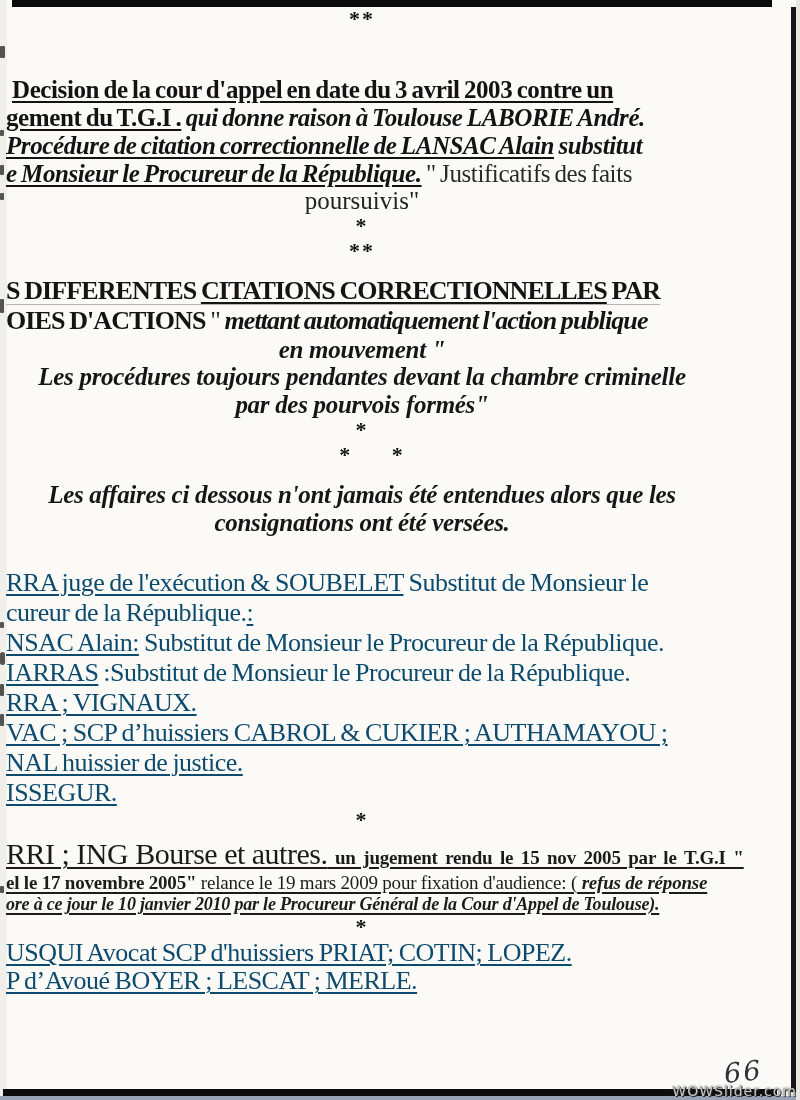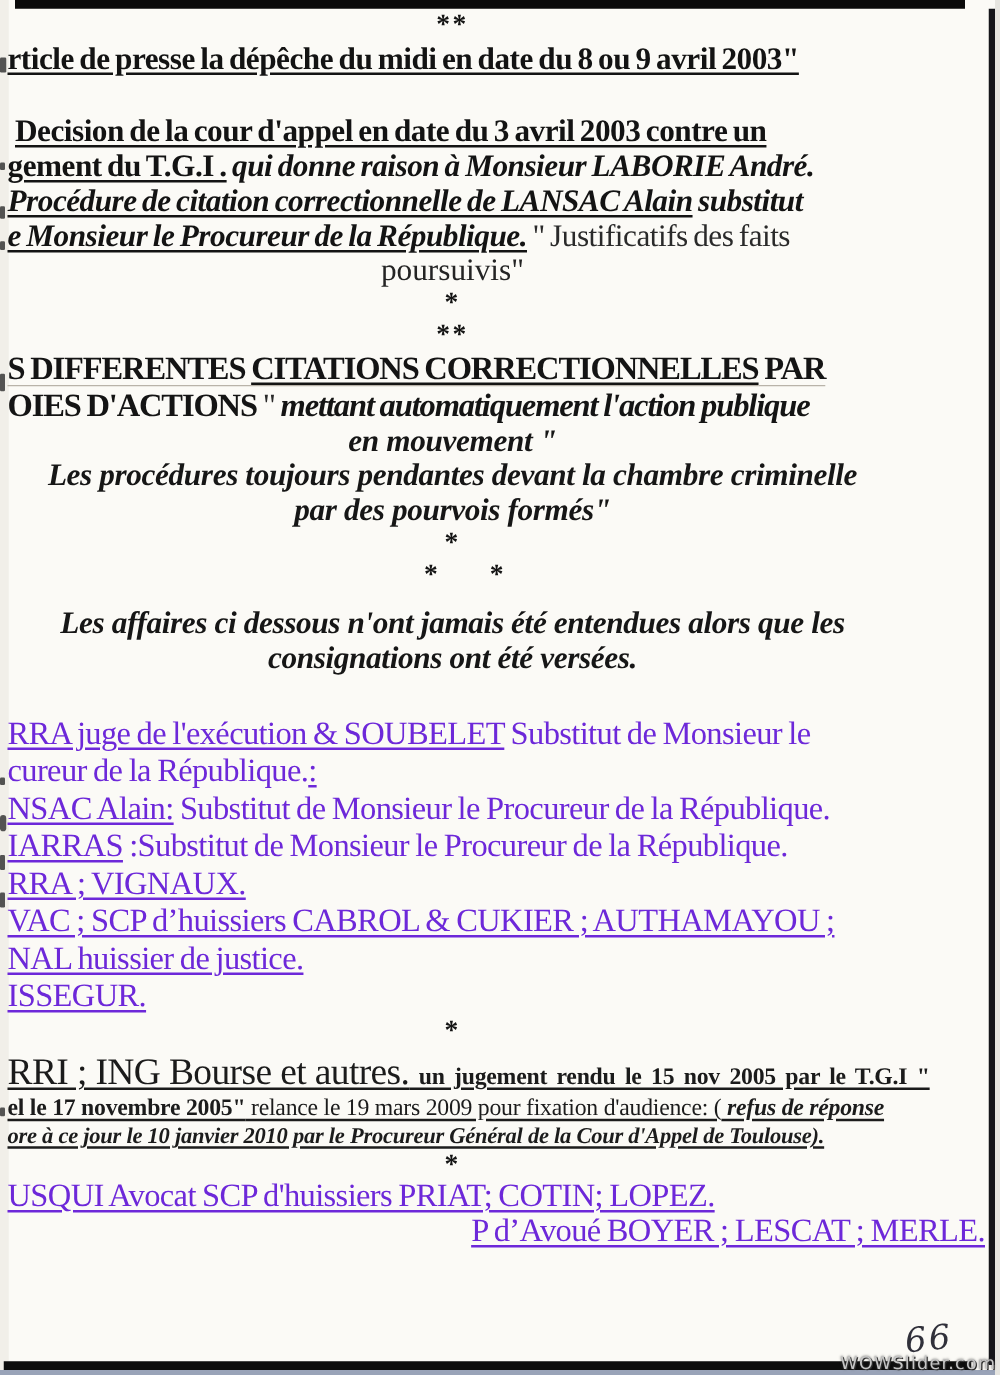--- a/index.html
+++ b/index.html
@@ -20,34 +20,34 @@
   .content{position:absolute;left:6px;top:6px;width:782px;}
   .line{white-space:nowrap;}
   .c{width:712px;text-align:center;}
 
   .star{font-size:22px;font-weight:bold;line-height:24px;letter-spacing:2px;color:#141414;}
   .star2{line-height:26px;}
   .star-wide{letter-spacing:18px;padding-left:18px;line-height:27px;}
 
   .big{font-size:25px;font-weight:bold;line-height:28px;letter-spacing:-0.4px;word-spacing:-1.5px;color:#131313;}
   .l-article{line-height:32px;}
-  .l-decision{margin-top:28px;padding-left:6px;}
+  .l-decision{margin-top:44px;padding-left:6px;}
   .reg{font-weight:normal;color:#2a2a2a;}
   .i{font-style:italic;}
   .pours{font-size:25px;line-height:26px;color:#242424;}
 
   .med{font-size:26px;font-weight:bold;line-height:30px;letter-spacing:-0.9px;word-spacing:-1px;color:#141414;margin-top:0;}
-  .l-differentes{}
+  .l-differentes{margin-top:12px;}
   .itpar{font-size:25px;font-weight:bold;font-style:italic;letter-spacing:-0.3px;color:#161616;}
   .lh27{line-height:27px;}
   .lh28{line-height:28px;}
   .lh29{line-height:29px;}
   .l-affaires{margin-top:12px;}
 
-  .list{font-size:26px;line-height:30px;letter-spacing:-0.5px;word-spacing:-1px;color:#6d28d9;}
+  .list{font-size:26px;line-height:30px;letter-spacing:-0.5px;word-spacing:-1px;color:#0c4a6e;}
   .l-rra{margin-top:32px;}
 
   .u{text-decoration:underline;text-underline-offset:3px;text-decoration-thickness:2px;}
   .ul-thin{text-decoration:underline;text-underline-offset:3px;text-decoration-thickness:1.5px;}
   .faint-ul{text-decoration:underline;text-decoration-color:#b9b3a9;text-underline-offset:5px;text-decoration-thickness:1px;}
 
   .l-rri{margin-top:8px;line-height:27px;}
   .rri-a{font-size:30px;letter-spacing:-0.5px;}
   .rri-b{font-size:19px;font-weight:bold;word-spacing:3px;letter-spacing:-0.2px;}
   .sm{font-size:19px;line-height:22px;letter-spacing:-0.2px;color:#1c1c1c;}
@@ -83,25 +83,24 @@
   <div class="frag" style="top:622px;height:6px;width:4px;"></div>
   <div class="frag" style="top:652px;height:13px;border-radius:3px;"></div>
   <div class="frag" style="top:684px;height:12px;width:4px;"></div>
   <div class="frag" style="top:714px;height:12px;width:4px;"></div>
   <div class="frag" style="top:886px;height:7px;width:4px;"></div>
 
   <div class="content">
 
     <div class="line c star star2">**</div>
 
-    <div class="line big l-article u">rticle de presse la dépêche du midi en date du 8 ou 9 avril 2003"</div>
 
     <div class="line big l-decision u">Decision de la cour d'appel en date du 3 avril 2003 contre un</div>
 
-    <div class="line big"><span class="u">gement du T.G.I .</span><span class="i"> qui donne raison à Monsieur LABORIE André.</span></div>
+    <div class="line big"><span class="u">gement du T.G.I .</span><span class="i"> qui donne raison à Toulouse LABORIE André.</span></div>
 
     <div class="line big i"><span class="u">Procédure de citation correctionnelle de LANSAC Alain</span><span> substitut</span></div>
 
     <div class="line big"><span class="i u">e Monsieur le Procureur de la République.</span><span class="reg"> " Justificatifs des faits</span></div>
 
     <div class="line c pours">poursuivis"</div>
 
     <div class="line c star">*</div>
     <div class="line c star star2">**</div>
 
@@ -138,21 +137,21 @@
 
     <div class="line sm ul-thin"><span style="font-weight:bold;">el le 17 novembre 2005"</span><span> relance le 19 mars 2009 pour fixation d'audience: (</span><span class="i" style="font-weight:bold;"> refus de réponse</span></div>
 
     <div class="line sm sm2 i ul-thin" style="font-weight:bold;">ore à ce jour le 10 janvier 2010 par le Procureur Général de la Cour d'Appel de Toulouse).</div>
 
     <div class="line c star">*</div>
 
 
     <div class="line list ul-thin" style="line-height:28px;">USQUI Avocat SCP d'huissiers PRIAT; COTIN; LOPEZ.</div>
 
-    <div class="line list ul-thin" style="line-height:28px;text-align:right;">P d’Avoué BOYER ; LESCAT ; MERLE.</div>
+    <div class="line list ul-thin" style="line-height:28px;">P d’Avoué BOYER ; LESCAT ; MERLE.</div>
 
   </div>
 
   <div class="page-number">66</div>
 
   <div class="bar-bottom"></div>
   <div class="strip-bottom"></div>
   <div class="edge-right"></div>
   <div class="edge-right-outer"></div>
 

